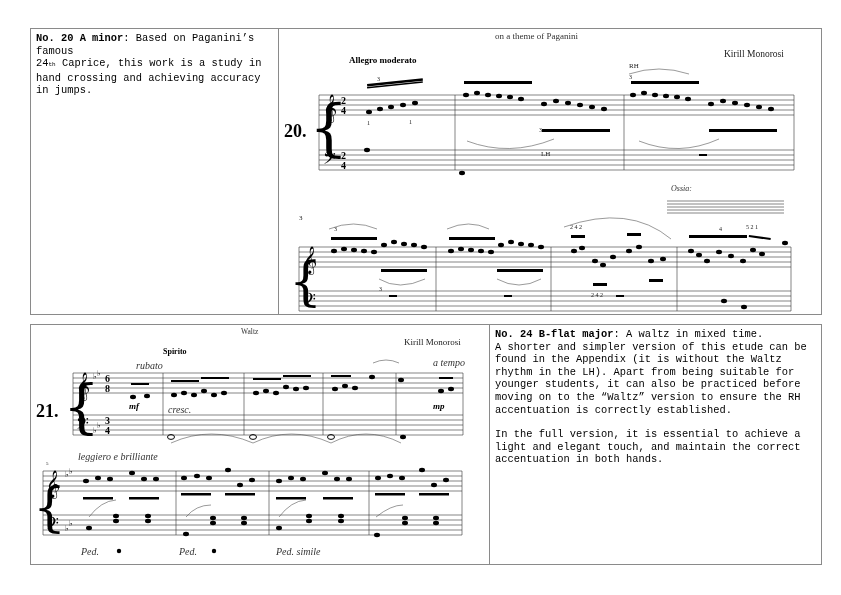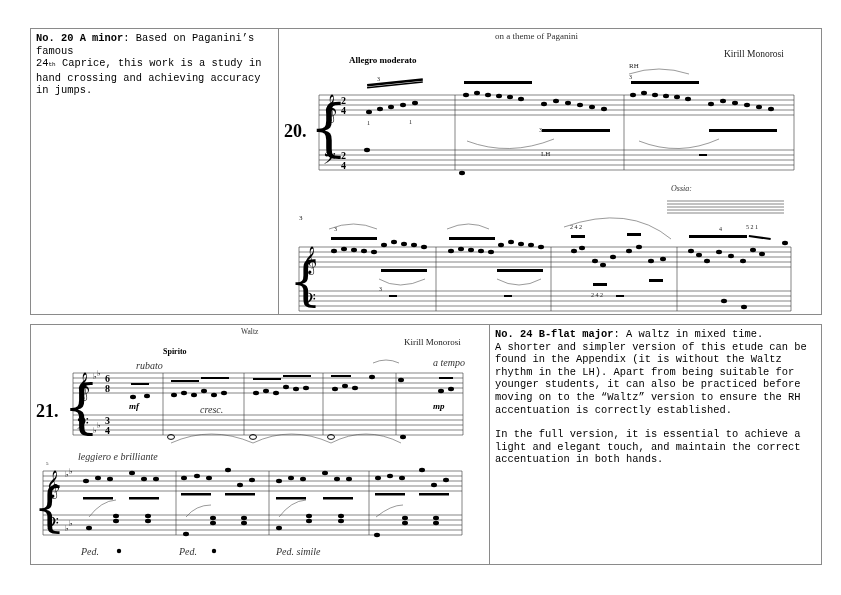--- a/index.html
+++ b/index.html
@@ -225,21 +225,21 @@
 </div>
 
 <div class="tbl" style="left:30px; top:324px; width:792px; height:241px;">
   <div class="score" style="left:0; top:0; width:458px; height:239px;">
     <div class="stitle" style="left:210px; top:2px; font-size:7.5px;">Waltz</div>
     <div class="scomp" style="left:373px; top:12px; font-size:9px;">Kirill Monorosi</div>
     <div class="tempo" style="left:84px; top:22px; font-size:8px;margin-left:48px;">Spirito</div>
     <div class="ital" style="left:105px; top:35px;">rubato</div>
     <div class="ital" style="left:402px; top:32px;">a tempo</div>
     <div class="dyn" style="left:98px; top:76px;text-align:right;">mf</div>
-    <div class="ital" style="left:137px; top:79px;margin-left:32px;">cresc.</div>
+    <div class="ital" style="left:137px; top:79px;">cresc.</div>
     <div class="dyn" style="left:402px; top:76px;">mp</div>
     <div class="num" style="left:5px; top:76px;">21.</div>
     <div class="ital" style="left:47px; top:126px;">leggiero e brilliante</div>
     <div class="tiny" style="left:15px; top:136px; font-size:5px;">5</div>
     <div class="ital" style="left:50px; top:221px;">Ped.</div>
     <div class="ital" style="left:148px; top:221px;">Ped.</div>
     <div class="ital" style="left:245px; top:221px;text-align:center;">Ped. simile</div>
 
     <svg width="458" height="239" viewBox="0 0 458 239">
       <g stroke="#333" stroke-width="0.6" fill="none">

